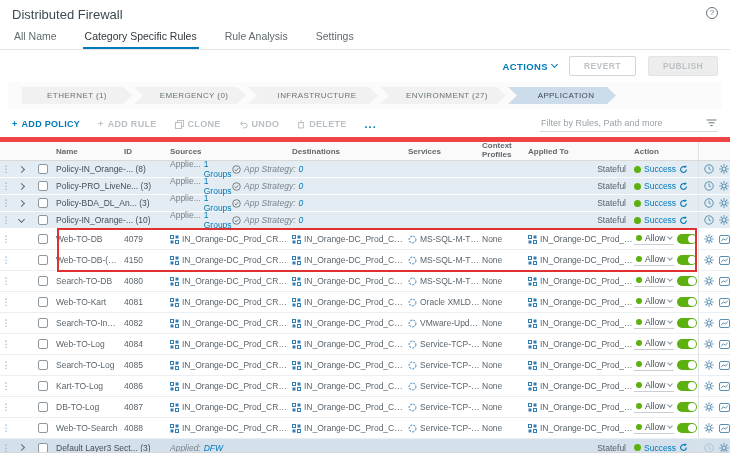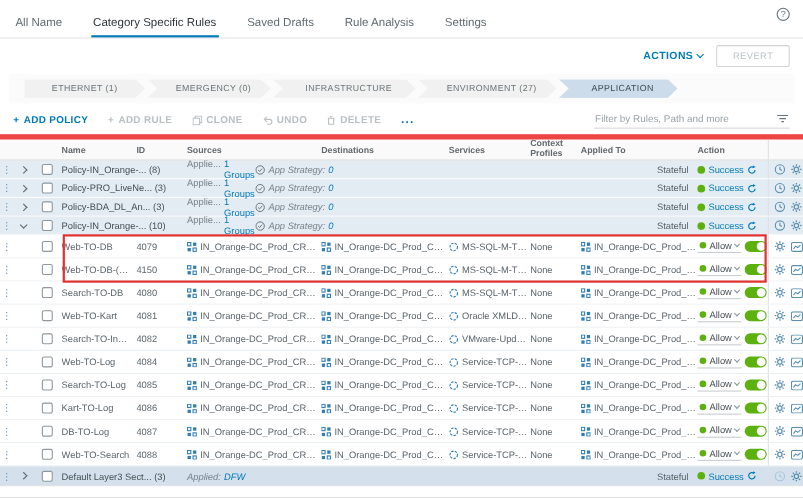--- a/index.html
+++ b/index.html
@@ -12,21 +12,21 @@
   .hdr-title { font-size:13px; color:#3b4a52; }
   .help-ic { position:absolute; right:12px; top:7px; width:12px; height:12px; border:1px solid #66757d; border-radius:50%; color:#66757d; font-size:8px; line-height:10px; text-align:center; }
 
   .tabs { display:flex; gap:24px; padding:0 12px; border-bottom:1px solid #e4e4e4; margin-top:2px; }
   .tab { font-size:10.5px; color:#5f6a70; padding:6px 2px 5px; cursor:pointer; }
   .tab.active { color:#30373c; border-bottom:2px solid #0079b8; }
 
   .actions-row { display:flex; justify-content:flex-end; align-items:center; gap:12px; padding:6px 12px 4px; }
   .actions-dd { font-size:9.5px; font-weight:bold; color:#0079b8; letter-spacing:.4px; display:flex; align-items:center; gap:4px; }
   .caret { width:5px; height:5px; border-right:1px solid #0079b8; border-bottom:1px solid #0079b8; transform:rotate(45deg); margin-top:-3px; }
-  .btn { font-size:8.5px; font-weight:normal; letter-spacing:.4px; padding:4px 14px; border-radius:2px; }
+  .btn { font-size:8.5px; font-weight:bold; letter-spacing:.4px; padding:4px 14px; border-radius:2px; }
   .btn.revert { border:1px solid #d4d4d4; background:#fff; color:#bcc2c6; }
   .btn.publish { border:1px solid #e3e3e3; background:#ededed; color:#bcc2c6; }
 
   
   .cat-bar { display:flex; align-items:center; margin:2px 8px 0; padding:5px 14px; background:#fbfbfb; }
   .chev { position:relative; height:17px; line-height:17px; font-size:8px; letter-spacing:.4px; color:#6a7377; background:#f1f1f1; padding:0 16px 0 24px; margin-right:2px; clip-path:polygon(0 0, calc(100% - 9px) 0, 100% 50%, calc(100% - 9px) 100%, 0 100%, 9px 50%); text-align:center; }
   .chev:first-child { clip-path:polygon(0 0, calc(100% - 9px) 0, 100% 50%, calc(100% - 9px) 100%, 0 100%); padding-left:16px; }
   .chev.active { background:#ccdcea; color:#3d4a52; }
   .cw1{width:110px}.cw2{width:112px}.cw3{width:130px}.cw4{width:126px}.cw5{width:108px}
 
@@ -88,37 +88,38 @@
   .ftr { margin-top:auto; border-top:1px solid #e0e0e0; display:flex; justify-content:space-between; align-items:center; padding:5px 12px 6px; }
 
   svg { display:block; flex-shrink:0; }
 </style>
 </head>
 <body>
 
 <div class="app">
 
   <div class="hdr">
+    <div class="hdr-title">Distributed Firewall</div>
     <div class="help-ic">?</div>
   </div>
 
   <div class="tabs">
     <div class="tab">All Name</div>
     <div class="tab active">Category Specific Rules</div>
-    <div class="tab">Saved Drafts</div>
     <div class="tab">Rule Analysis</div>
     <div class="tab">Settings</div>
   </div>
 
   <div class="actions-row">
     <div class="actions-dd">
       <span>ACTIONS</span>
       <span class="caret"></span>
     </div>
     <div class="btn revert">REVERT</div>
+    <div class="btn publish">PUBLISH</div>
   </div>
 
   <div class="cat-bar">
     <div class="chev cw1">ETHERNET (1)</div>
     <div class="chev cw2">EMERGENCY (0)</div>
     <div class="chev cw3">INFRASTRUCTURE (11)</div>
     <div class="chev cw4">ENVIRONMENT (27)</div>
     <div class="chev cw5 active">APPLICATION (27)</div>
   </div>
 

